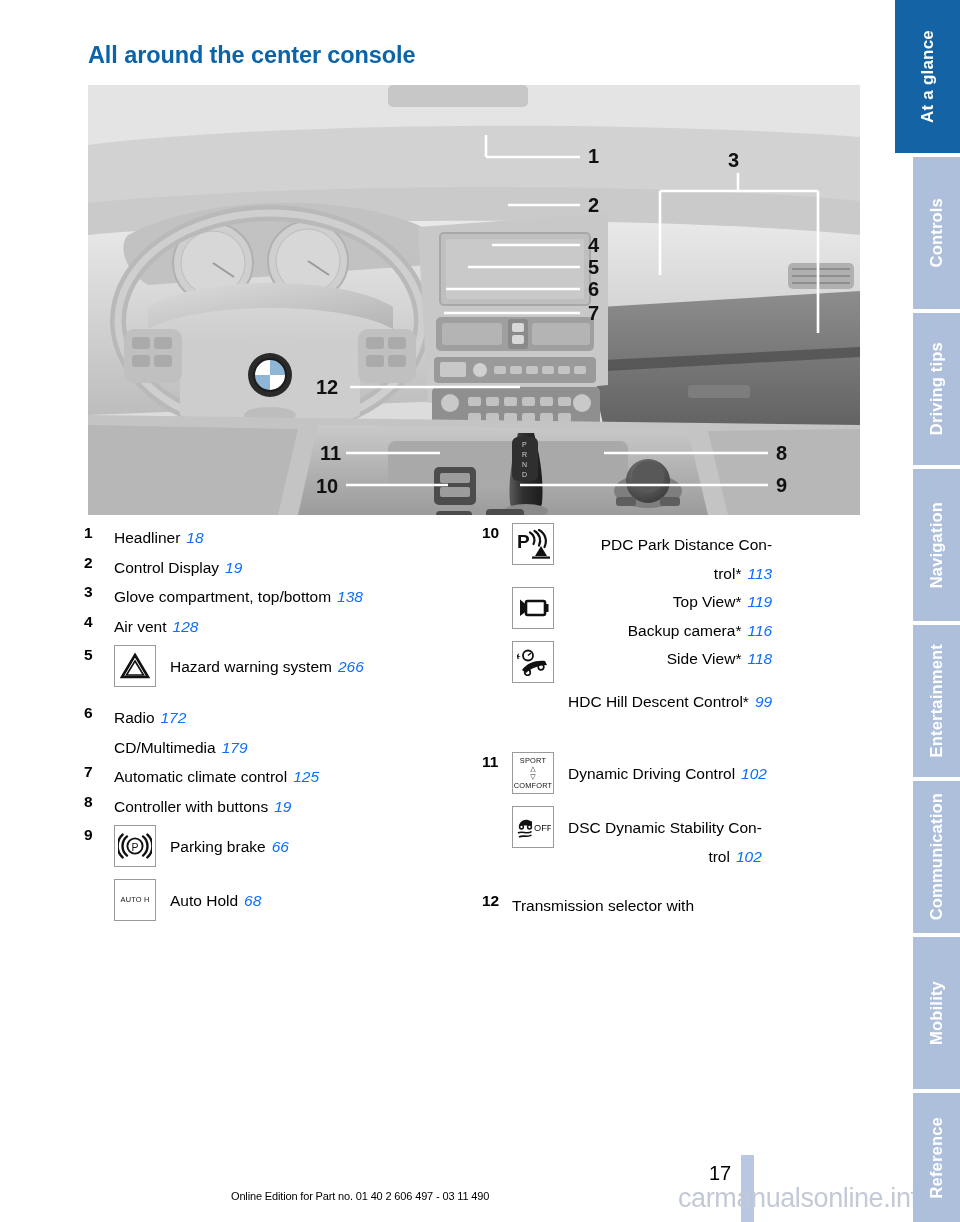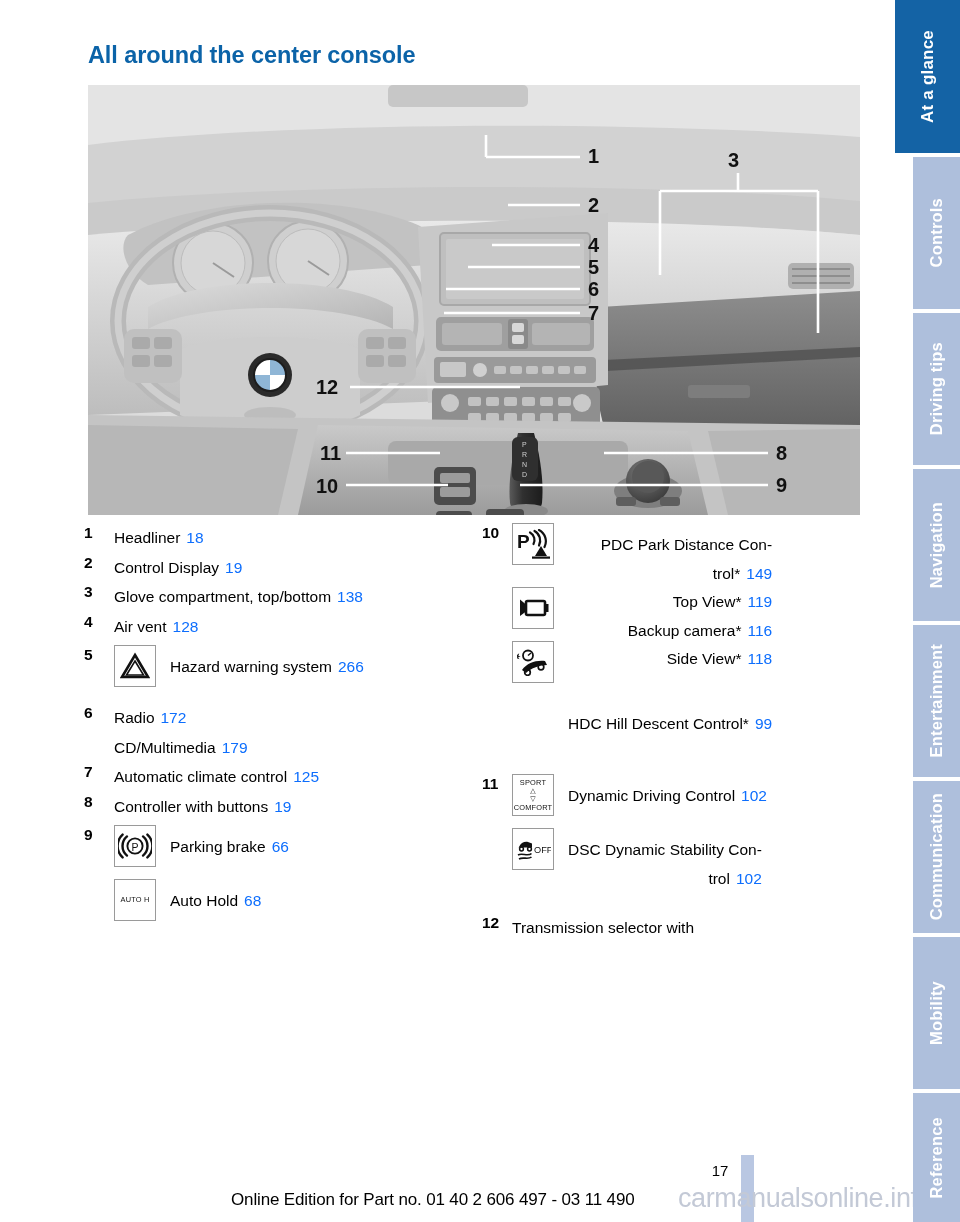--- a/index.html
+++ b/index.html
@@ -52,50 +52,50 @@
   #col-left{ left:84px;  top:523px; width:380px; }
   #col-right{ left:482px; top:523px; width:390px; }
 
   .lrow{ position:relative; display:flex; align-items:flex-start; }
   .num{
     width:30px; min-width:30px; font-weight:bold; font-size:15.5px;
     text-align:left; padding-top:1px;
   }
   .num.blank{ visibility:hidden; }
   .txt{ padding-top:1px; line-height:28.5px; }
-  .txt .pg{ color:#0d6efd; }
+  .txt .pg{ color:#0d6efd;font-style:italic; }
   .gap{ display:inline-block; width:6px; }
 
   
   .icn{
     width:42px; height:42px; min-width:42px;
     border:1px solid #9a9a9a; background:#fff;
     display:flex; align-items:center; justify-content:center;
     margin-right:14px; box-sizing:border-box;
   }
   .icn svg{display:block;}
   .icn-text{
     font-size:7.4px; letter-spacing:.2px; color:#111; text-align:center;
     line-height:9.5px; font-family:"Liberation Sans", sans-serif;
   }
   .with-icon{ align-items:flex-start; }
   .with-icon .txt{ padding-top:8px;text-align:right; }
 
   
   #pagenum{
     position:absolute; left:700px; top:1162px; width:40px;
-    text-align:center; font-size:15px; color:#000;
+    text-align:center; font-size:20px; color:#000;
   }
   #pagebar{
     position:absolute; left:741px; top:1155px; width:13px; height:67px;
     background:#b9c7e2;
   }
   #footer{
     position:absolute; left:231px; top:1190px;
-    font-size:17px; color:#000; letter-spacing:-.15px;
+    font-size:11px; color:#000; letter-spacing:-.15px;
     white-space:nowrap;
   }
   #watermark{
     position:absolute; left:678px; top:1183px;
     font-size:27px; color:#c3c9d6; letter-spacing:-.4px;
     white-space:nowrap;
     font-family:"Liberation Sans", sans-serif;
   }
 </style>
 </head>
@@ -429,32 +429,32 @@
             <path d="M12 7.5 L15 5" stroke="#111" stroke-width="1.5"></path>
             <path d="M6 22 C11 15 20 12 29 13 L31 17 C24 17 15 20 10 25 Z" fill="#111"></path>
             <circle cx="11.5" cy="24.5" r="2.8" fill="none" stroke="#111" stroke-width="1.7"></circle>
             <circle cx="25" cy="19" r="2.8" fill="none" stroke="#111" stroke-width="1.7"></circle>
           </svg>
         </div>
       </div>
       <div class="txt" style="margin-left:0;">
         <div>
           <span style="white-space:pre-line;">PDC Park Distance Con-
-trol*</span><span class="gap"></span><span class="pg">149</span>
+trol*</span><span class="gap"></span><span class="pg">113</span>
         </div>
         <div>
           <span>Top View*</span><span class="gap"></span><span class="pg">119</span>
         </div>
         <div>
           <span>Backup camera*</span><span class="gap"></span><span class="pg">116</span>
         </div>
         <div>
           <span>Side View*</span><span class="gap"></span><span class="pg">118</span>
         </div>
-        <div style="margin-top:36px;">
+        <div style="margin-top:14px;">
           <span>HDC Hill Descent Control*</span><span class="gap"></span><span class="pg">99</span>
         </div>
       </div>
     </div>
 
     <div class="lrow with-icon" style="margin-top:36px;">
       <div class="num">11</div>
       <div class="icn">
         <div class="icn-text">
           <div>SPORT</div>

